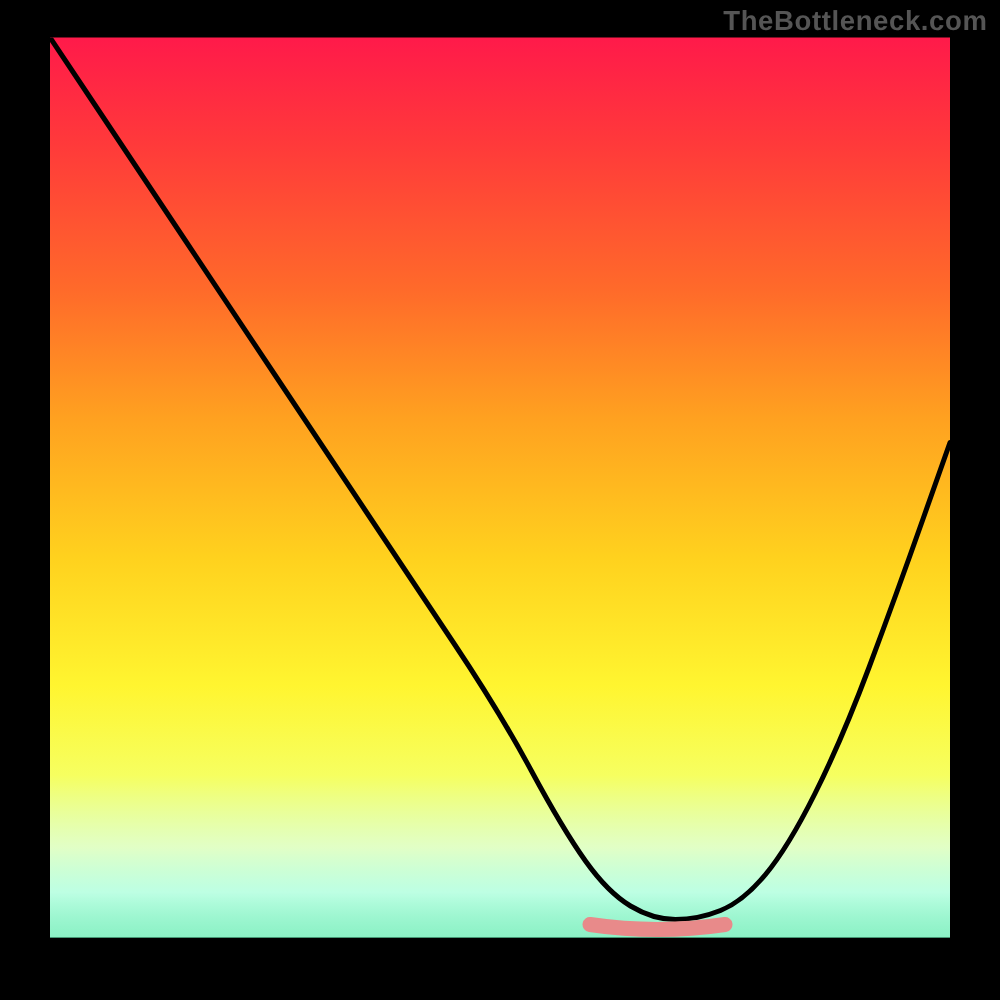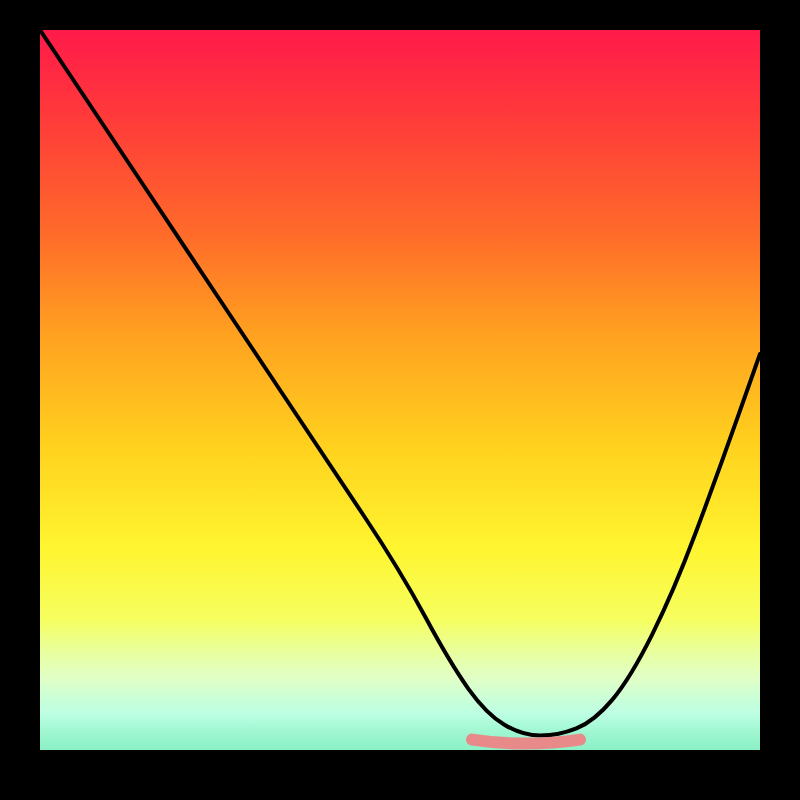--- a/index.html
+++ b/index.html
@@ -68,20 +68,21 @@
     inset: 0;
     width: 100%;
     height: 100%;
   }
 </style>
 </head>
 <body>
 
 <div class="frame">
 
+  <div class="watermark">TheBottleneck.com</div>
 
   <div class="plot">
     <div class="gradient"></div>
     <div class="glow"></div>
 
     <svg class="curve" viewBox="0 0 720 720" preserveAspectRatio="none">
       <path id="curve-path" fill="none" stroke="#000" stroke-width="4" stroke-linecap="round" stroke-linejoin="round" d="M 0 0 Q 0 0 36 54.00000000000001 Q 72 108.00000000000001 108 162.00000000000003 Q 144 216.00000000000003 180 270 Q 216 323.99999999999994 252 378 Q 288 432 324 486 Q 360 540 385.2 586.8 Q 410.4 633.6 428.4 658.8 Q 446.4 684 464.4 694.8 Q 482.40000000000003 705.6 500.4 705.6 Q 518.4 705.6 536.4 698.4 Q 554.4 691.1999999999999 572.4 669.5999999999999 Q 590.4 648 612 604.8 Q 633.6 561.6 655.2 504 Q 676.8 446.4 698.4 385.19999999999993 T 720 323.99999999999994"></path>
       <path id="valley-path" fill="none" stroke="#e88a8a" stroke-width="12" stroke-linecap="round" d="M 432 709.6 Q 486 717.6 540 709.6"></path>
     </svg>
   </div>

